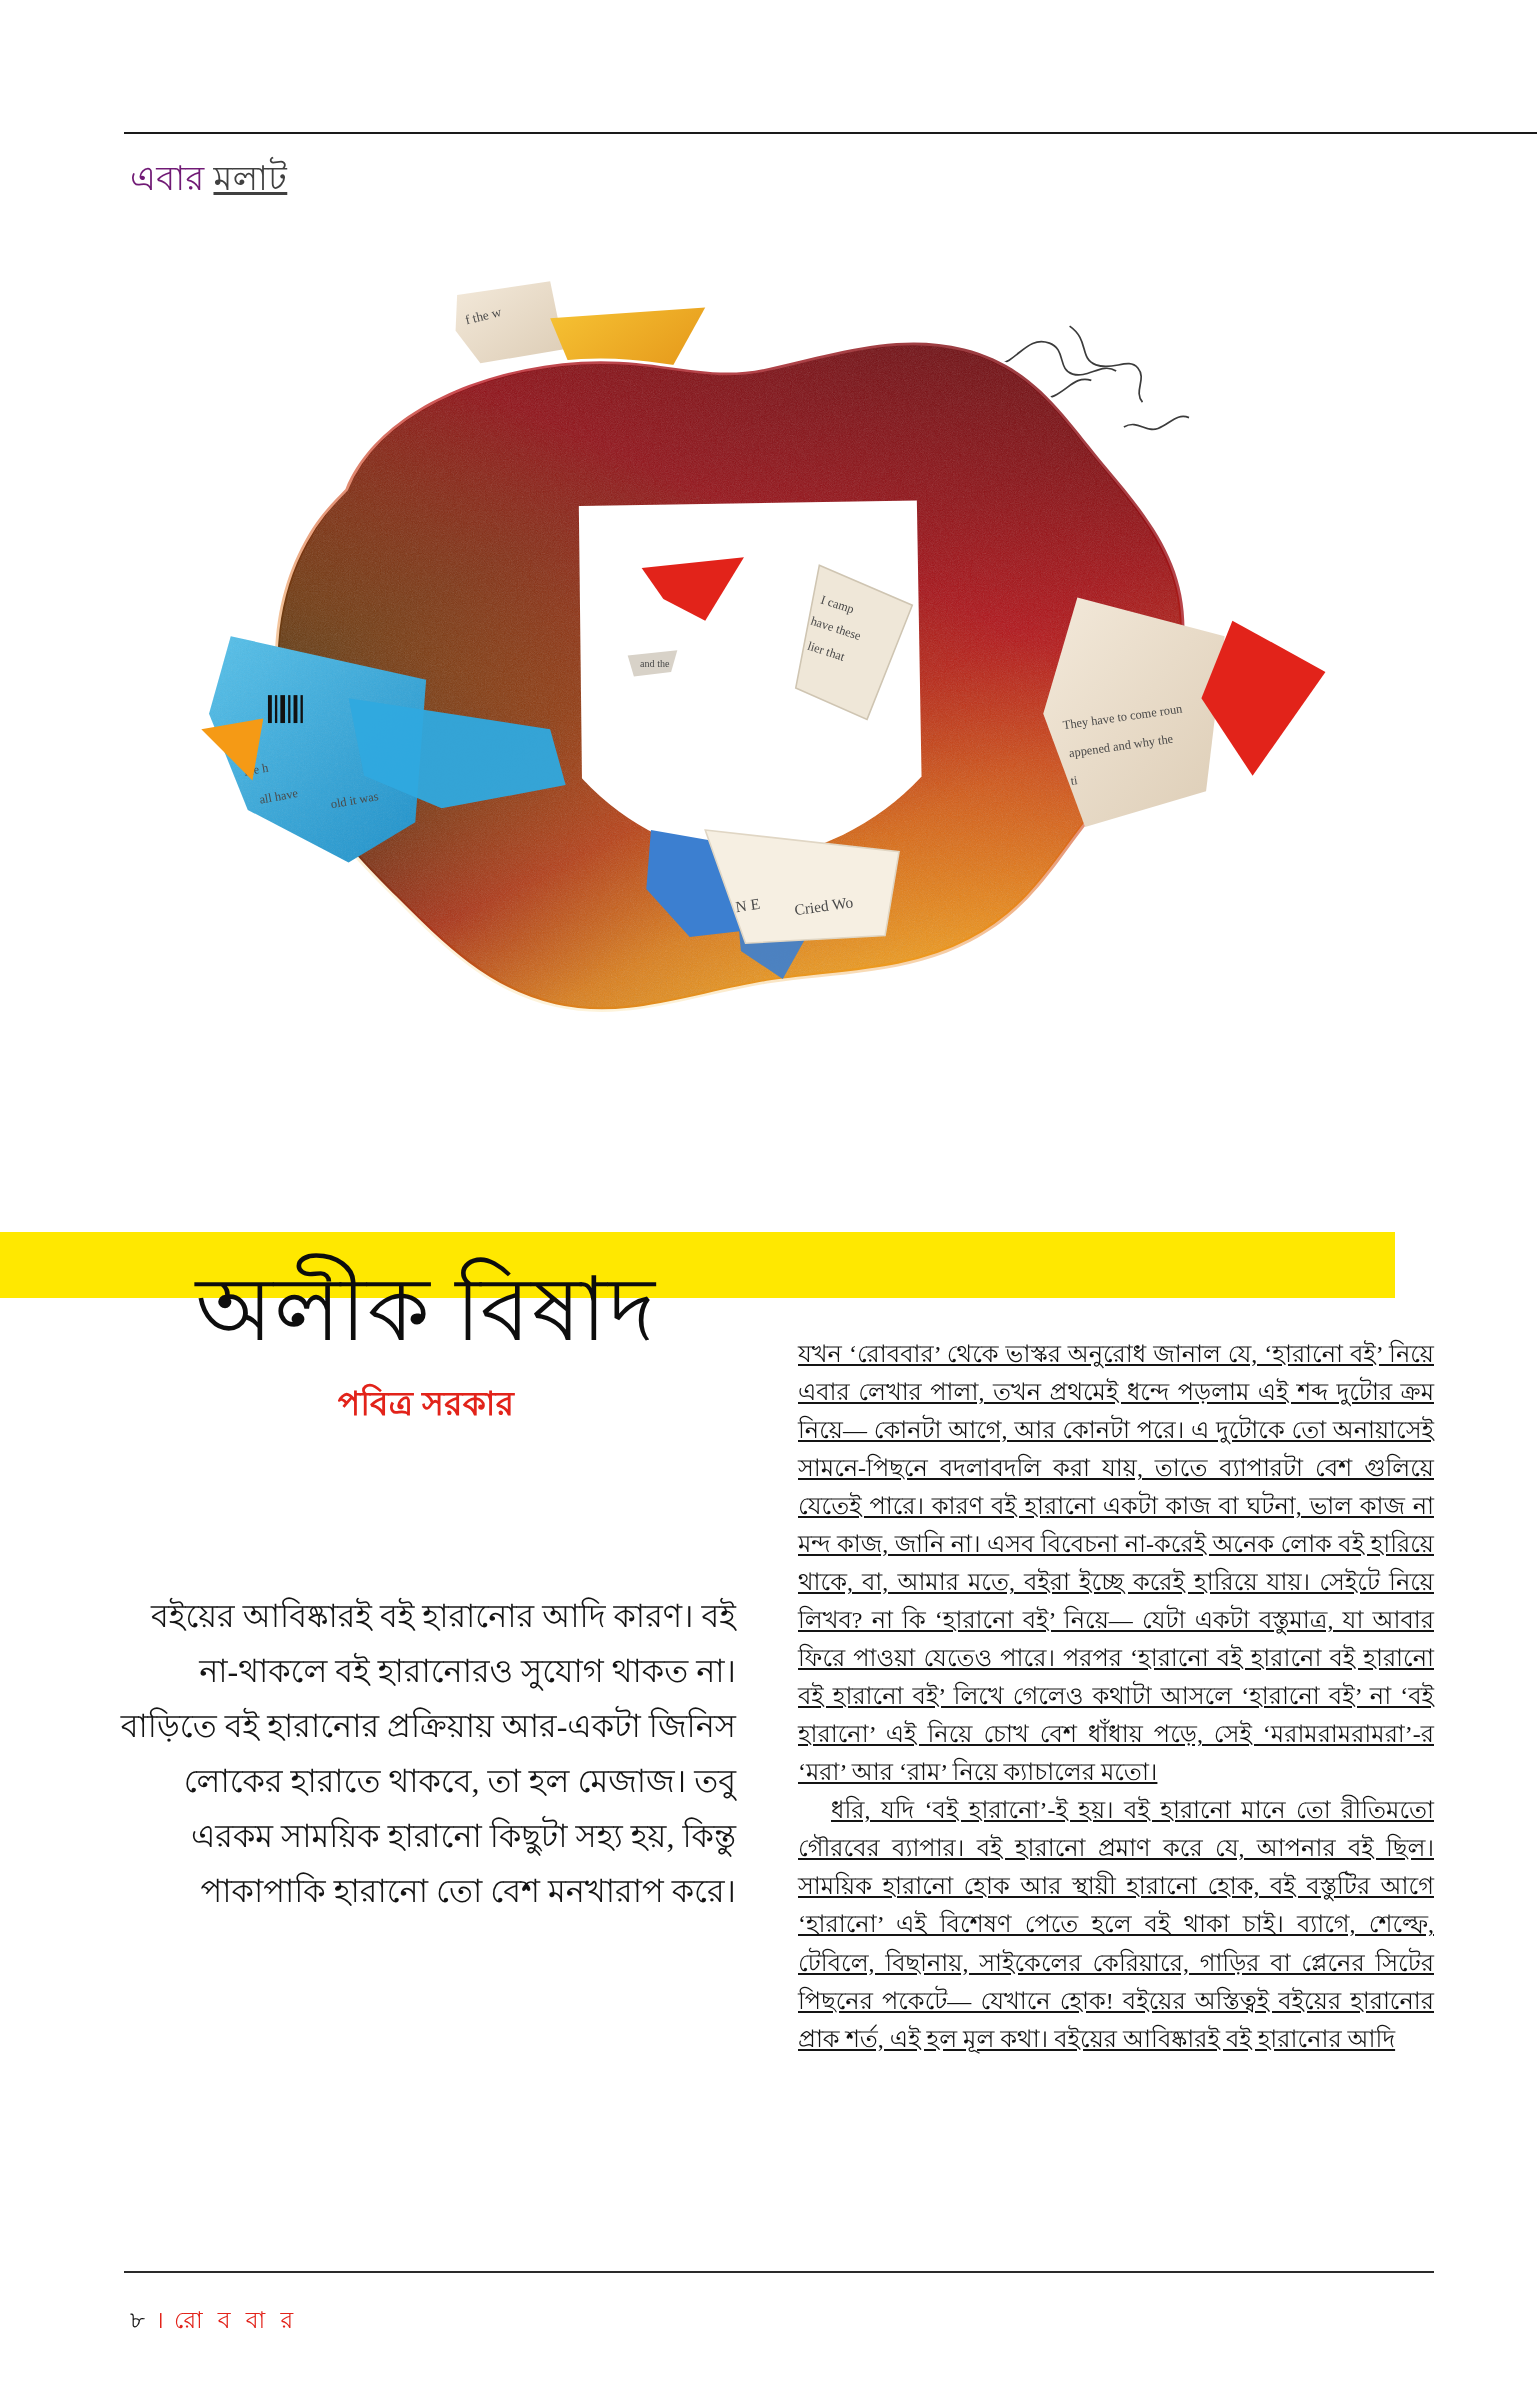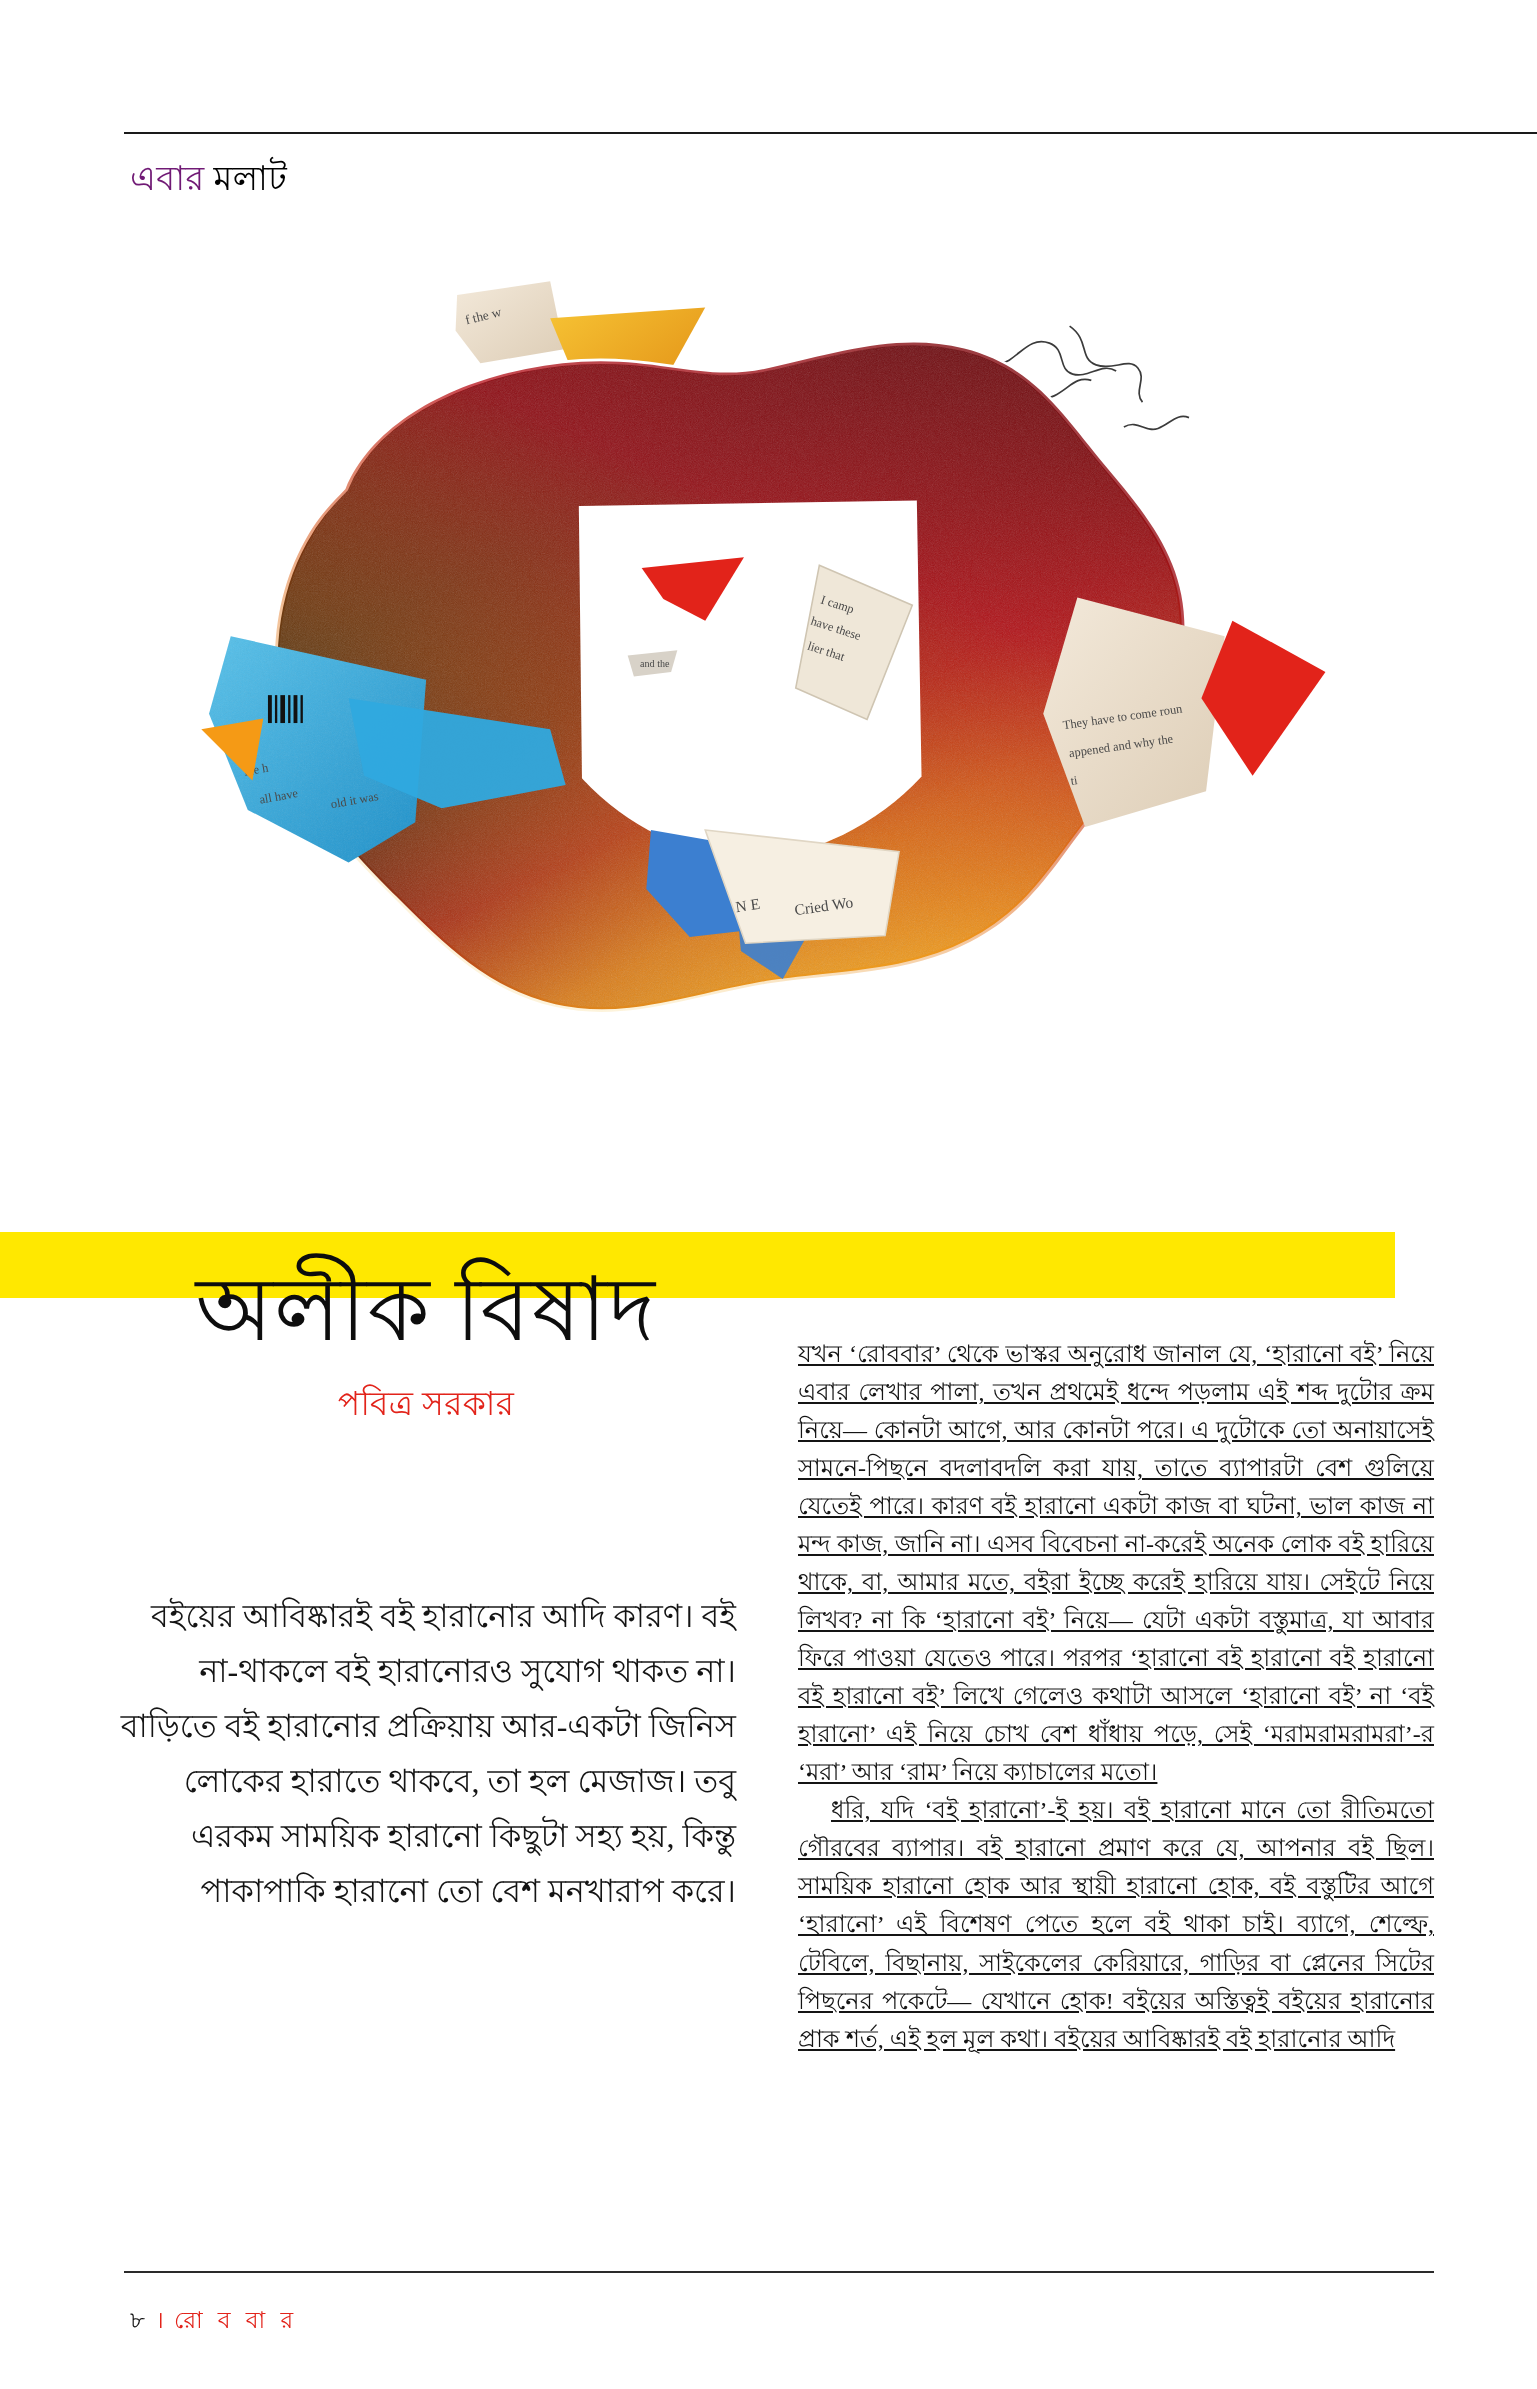--- a/index.html
+++ b/index.html
@@ -35,21 +35,21 @@
   .kicker {
     position: absolute;
     left: 130px;
     top: 152px;
     font-size: 34px;
     letter-spacing: 0.4px;
     white-space: nowrap;
     font-family: "Liberation Serif", "DejaVu Serif", serif;
   }
   .kicker .k-red { color: #701a75; }
-  .kicker .k-black { color: #000000; }
+  .kicker .k-black { color: #404040; text-decoration: underline; }
 
   
   .illus {
     position: absolute;
     left: 116px;
     top: 233px;
     width: 1318px;
     height: 1008px;
   }
   .illus svg { display: block; width: 100%; height: 100%; }
@@ -78,20 +78,21 @@
     color: #0d0d0d;
     letter-spacing: 1.6px;
     font-family: "Liberation Serif", "DejaVu Serif", serif;
     white-space: nowrap;
   }
   .byline {
     margin-top: 17px;
     font-size: 33px;
     color: #e2231a;
     letter-spacing: 0.4px;
+    font-weight: bold;
   }
 
   .standfirst {
     position: absolute;
     left: 116px;
     top: 1589px;
     width: 620px;
     text-align: right;
     font-size: 32px;
     line-height: 1.72;

